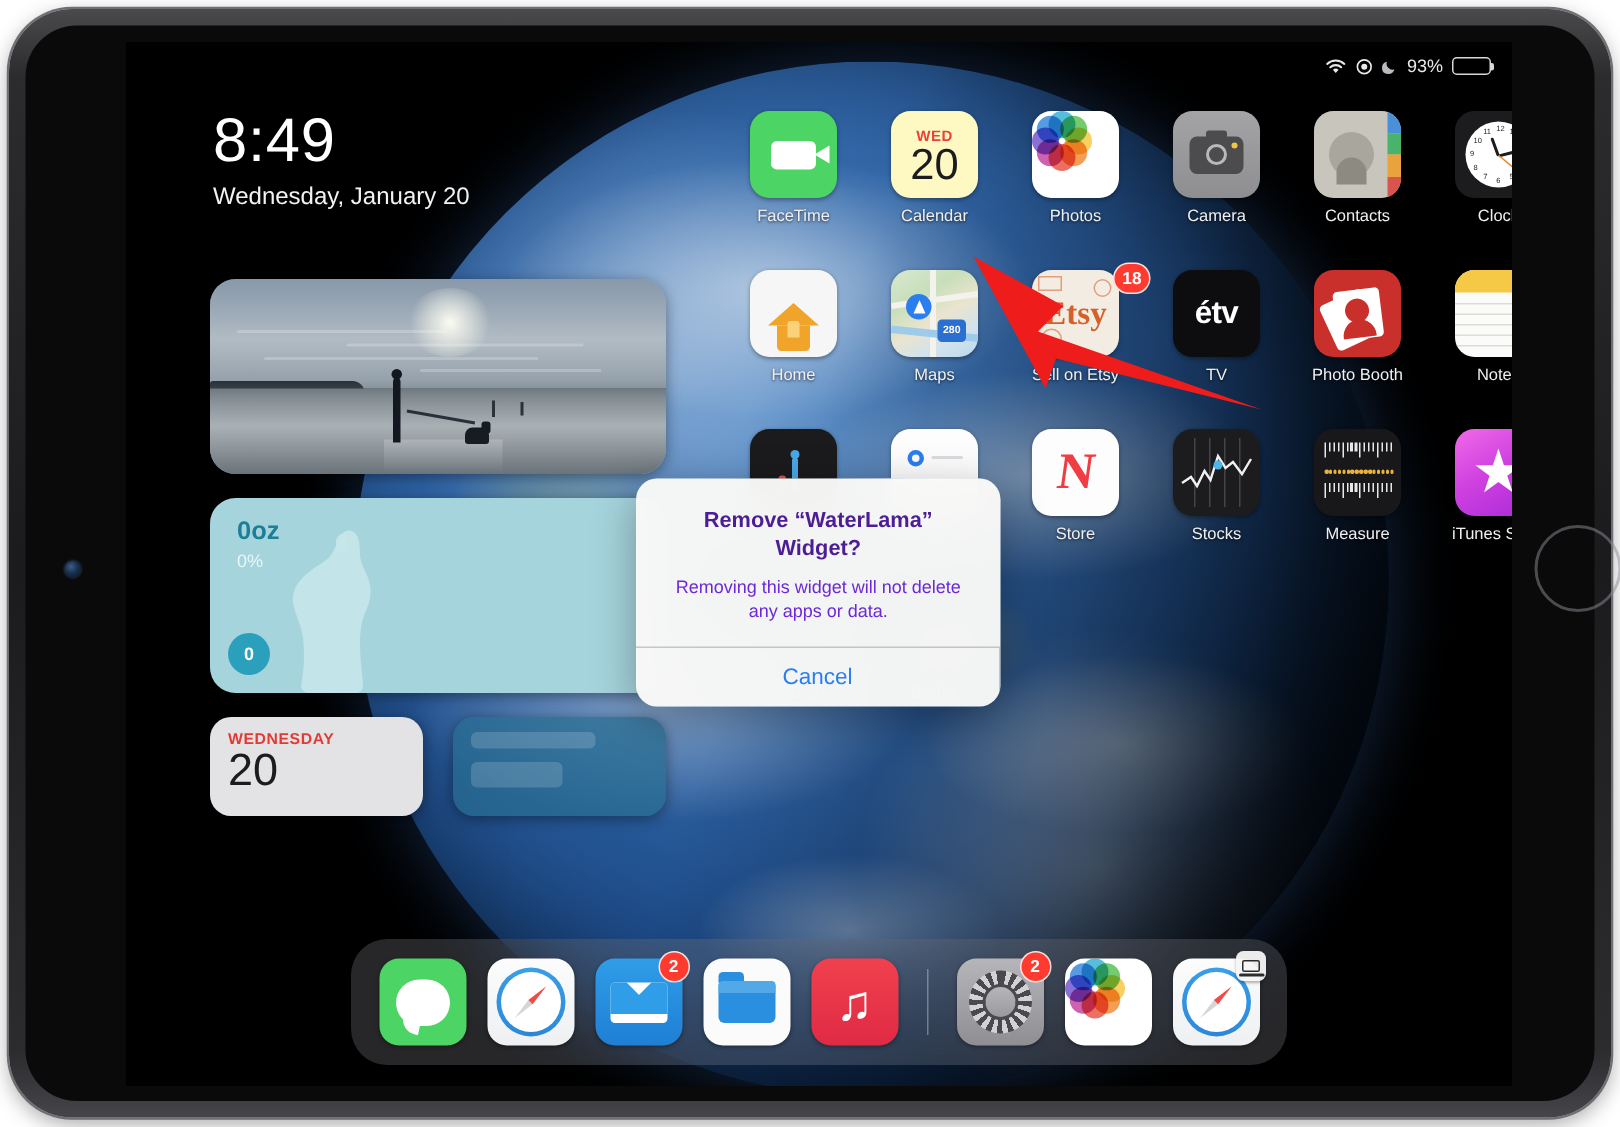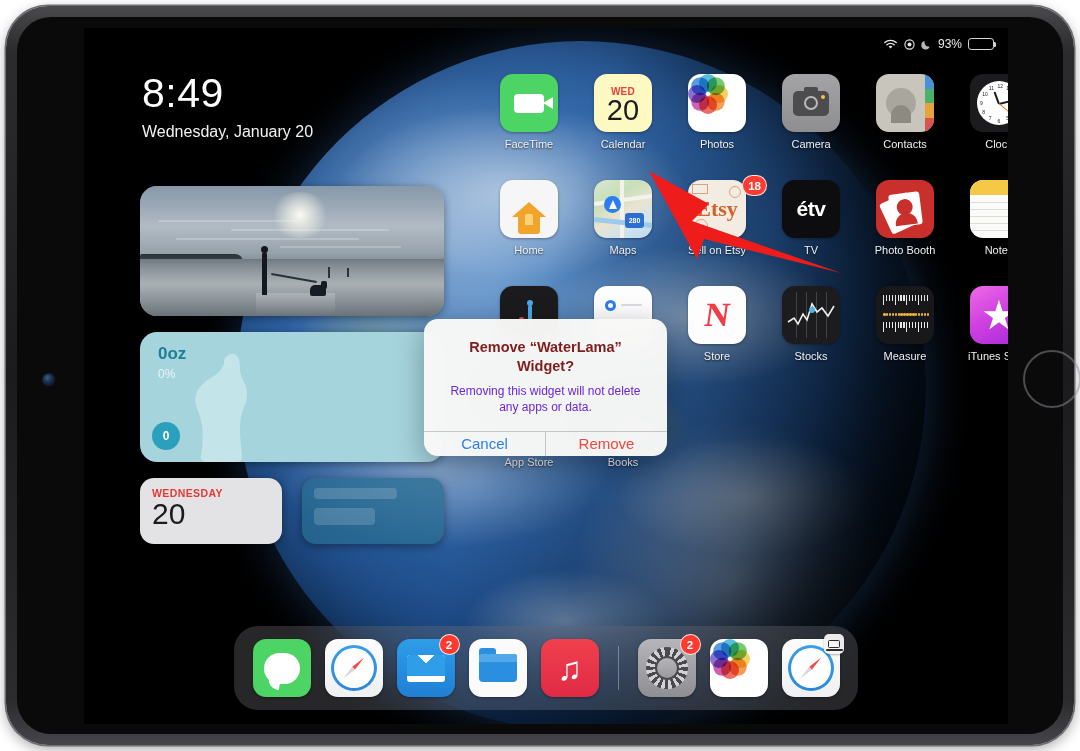--- a/index.html
+++ b/index.html
@@ -272,23 +272,23 @@
   
   #dialog {
     position: absolute; left: 340px; top: 291px;
     width: 243px; border-radius: 14px;
     background: rgba(249,249,247,.97);
     box-shadow: 0 8px 30px rgba(0,0,0,.32);
     overflow: hidden; z-index: 40;
     backdrop-filter: blur(18px);
   }
   #dialog-body { padding: 19px 18px 15px; text-align: center; }
-  #dialog-title { font-size: 14.5px; font-weight: 700; color: #7f1d1d; line-height: 1.32; }
+  #dialog-title { font-size: 14.5px; font-weight: 700; color: #4c1d95; line-height: 1.32; }
   #dialog-message { font-size: 12px; color: #6d28d9; margin-top: 7px; line-height: 1.35; }
-  #dialog-actions { display: flex; border-top: .7px solid rgba(60,60,67,.26); height: 25px; }
+  #dialog-actions { display: flex; border-top: .7px solid rgba(60,60,67,.26); height: 40px; }
   .dlg-btn {
     flex: 1; display: flex; align-items: center; justify-content: center;
     font-size: 15px; background: transparent; border: none; cursor: pointer;
     font-family: "Liberation Sans", sans-serif;
   }
   #dialog-cancel { color: #2b7ef0; border-right: .7px solid rgba(60,60,67,.26); }
   #dialog-remove { color: #f4453c; }
 
   
   #arrow-overlay { position: absolute; inset: 0; z-index: 60; pointer-events: none; }
@@ -686,21 +686,20 @@
         </div>
       </div>
 
     <div id="dialog">
       <div id="dialog-body">
         <div id="dialog-title">Remove “WaterLama” Widget?</div>
         <div id="dialog-message">Removing this widget will not delete any apps or data.</div>
       </div>
       <div id="dialog-actions">
         <button class="dlg-btn" id="dialog-cancel">Cancel</button>
-        <button class="dlg-btn" id="dialog-remove">Remove</button>
       </div>
     </div>
 
     <svg id="arrow-overlay" viewBox="0 0 924 696">
       <polygon id="arrow-shape" points="565,143 625,176 608,193 757,245 620,211 613,231" fill="#ef1c1c"></polygon>
     </svg>
 
     <div id="dock">
       <div id="dock-left" style="display:flex;gap:14px;">
           <div class="dock-app">

